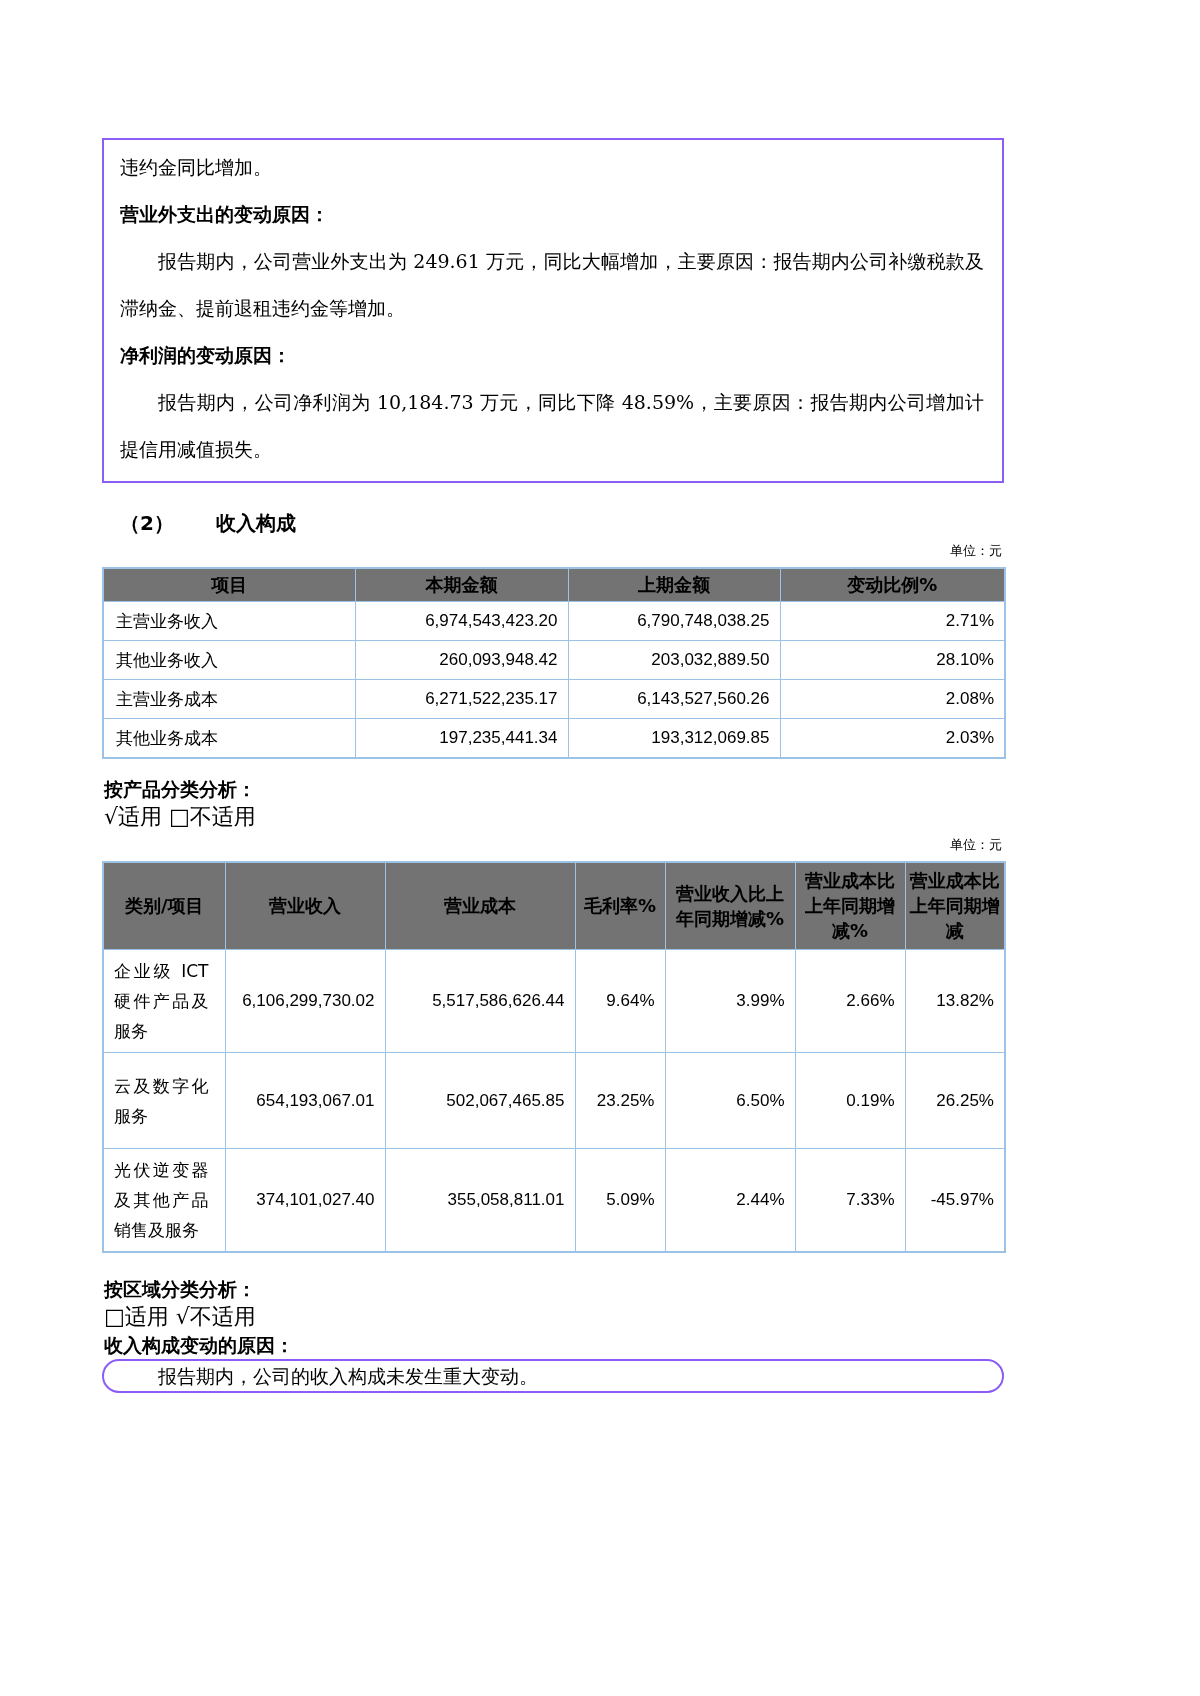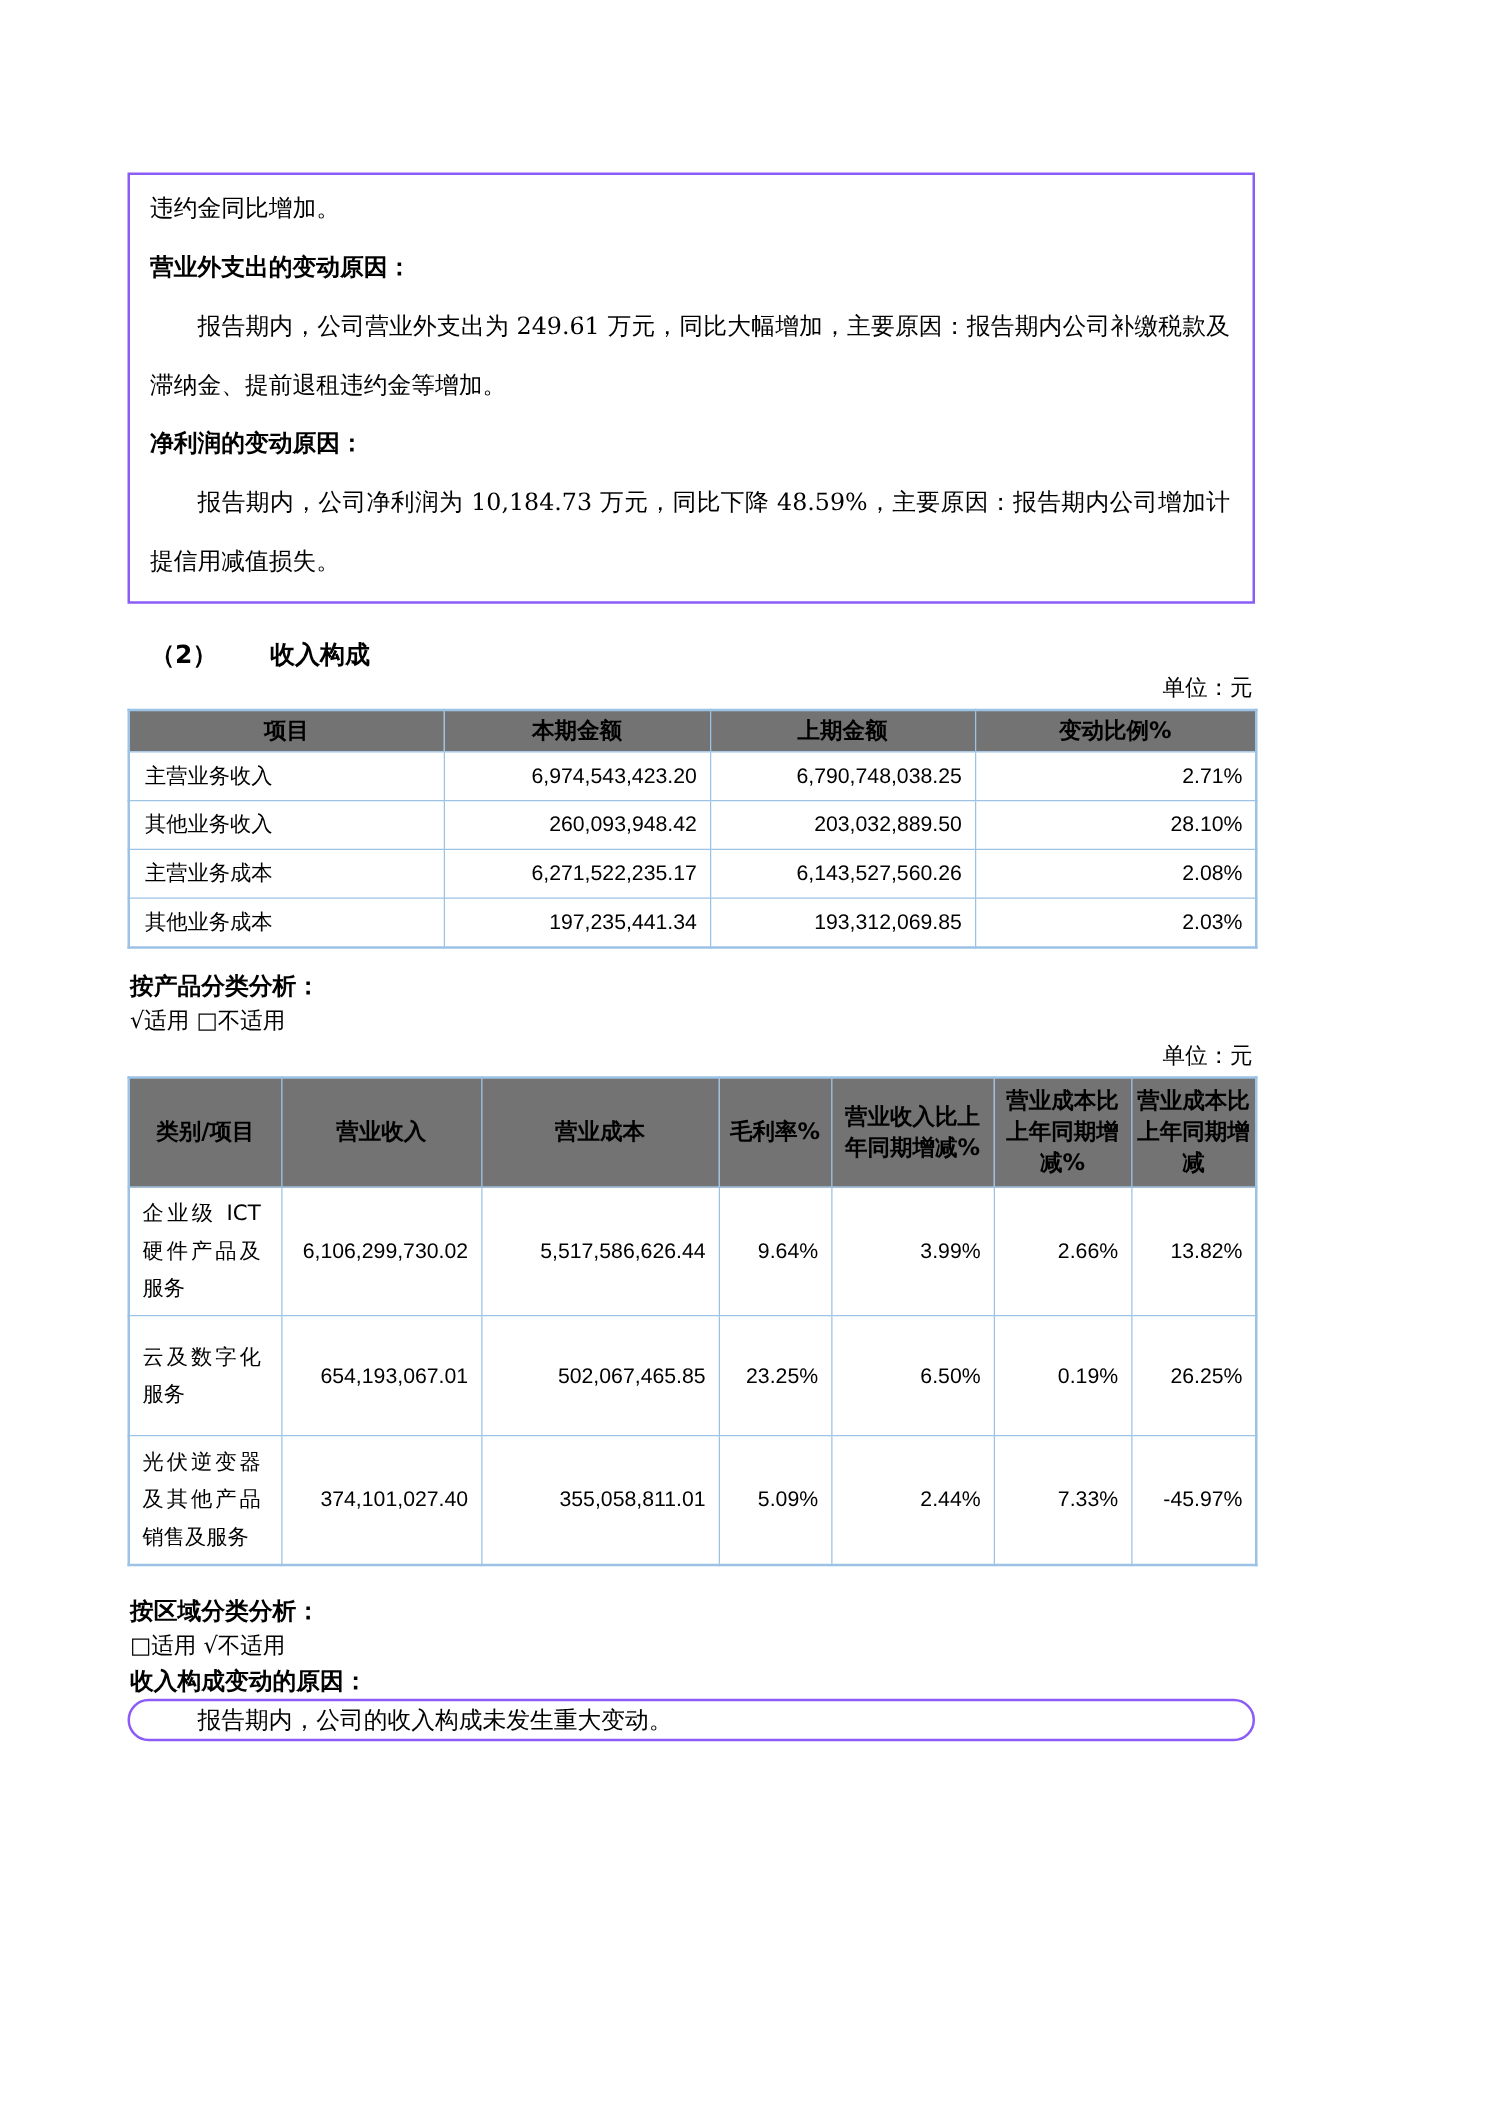--- a/index.html
+++ b/index.html
@@ -13,21 +13,21 @@
   .top-box { padding:4px 18px 8px 16px; }
   .box-line { font-family:"DejaVu Serif", serif; font-size:19px; line-height:47px; text-align:justify; }
   .box-line.bold { font-weight:bold; }
   .box-line.indent { text-indent:2em; }
 
   
   .section-heading { margin-top:27px; padding-left:18px; font-size:20px; font-weight:bold; }
   .section-heading .sec-gap { display:inline-block; width:42px; }
 
   
-  .unit-row { text-align:right; font-size:18px; line-height:28px; padding-right:2px; font-family:"DejaVu Serif", serif; }
+  .unit-row { text-align:right; font-size:13px; line-height:28px; padding-right:2px; font-family:"DejaVu Serif", serif; }
 
   
   table.tbl { width:100%; border-collapse:collapse; table-layout:fixed; border:2px solid #9CC2E5; margin-top:2px; }
   .tbl th, .tbl td { border:1px solid #9CC2E5; vertical-align:middle; }
   .tbl thead th { background:#737373; font-weight:bold; text-align:center; font-size:18px; line-height:25px; padding:3px 4px; }
   .tbl td.num { text-align:right; padding-right:10px; font-family:"Liberation Sans", sans-serif; font-size:17px; }
   .tbl td.label { text-align:justify; padding:4px 14px 4px 12px; font-size:17px; line-height:30px; }
 
   .revenue-tbl thead tr { height:33px; }
   .revenue-tbl tbody tr { height:30px; }
@@ -36,21 +36,21 @@
   .product-tbl tbody tr:nth-child(1) { height:96px;margin-top:40px; }
   .product-tbl tbody tr:nth-child(2) { height:96px; }
   .product-tbl tbody tr:nth-child(3) { height:72px; }
   .product-tbl tbody tr:nth-child(4) { height:98px; }
   .product-tbl td.label { padding:6px 16px 6px 10px; }
 
   
   .sub-heading { font-size:19px; font-weight:bold; line-height:28px; padding-left:2px; }
   .mt-lg { margin-top:22px; }
   .mt-md { margin-top:16px; }
-  .applicability { font-size:18px; line-height:28px; padding-left:2px; font-family:"DejaVu Serif", serif; }
+  .applicability { font-size:22px; line-height:28px; padding-left:2px; font-family:"DejaVu Serif", serif; }
 
   .bottom-box { margin-top:0; padding:0 16px;border-radius:24px; }
   .bottom-box .box-line { line-height:30px; }
 </style>
 </head>
 <body>
 
 <div class="page">
 
   <div class="note-box top-box">

